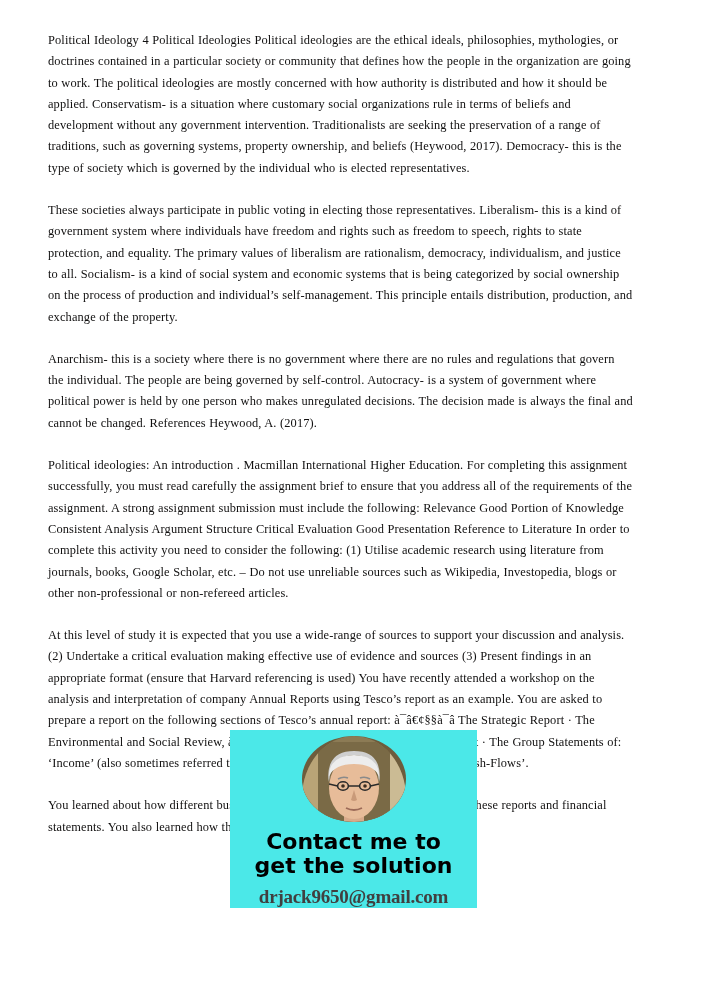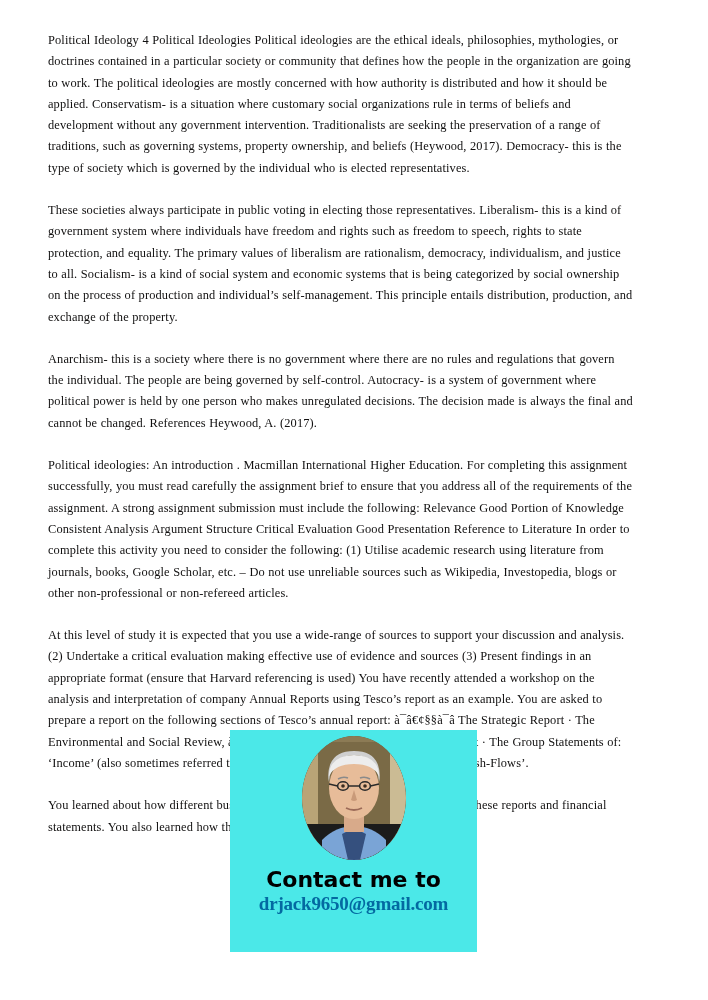--- a/index.html
+++ b/index.html
@@ -40,21 +40,21 @@
     word-spacing: 0.02em;
   }
   .para:last-child { margin-bottom: 0; }
 
   
   #contact-overlay {
     position: absolute;
     left: 230px;
     top: 730px;
     width: 247px;
-    height: 222px;
+    height: 178px;
     background: #4BE8E8;
     z-index: 20;
     display: flex;
     flex-direction: column;
     align-items: center;
   }
 
   #avatar {
     width: 104px;
     height: 124px;
@@ -72,22 +72,23 @@
     font-weight: bold;
     text-align: center;
     line-height: 1.12;
   }
   #overlay-line1 { font-size: 22px; margin-top: 8px; }
   #overlay-line2 { font-size: 22px; }
   #overlay-email {
     font-family: "Liberation Serif", "DejaVu Serif", serif;
     font-weight: bold;
     font-size: 19px;
-    color: #0369a1;
+    color: #404040;
     text-align: center;
+    margin-top: 7px;
     letter-spacing: -0.2px;
   }
 </style>
 </head>
 <body>
 
 <div id="page">
 
   <div id="doc-body">
     <p class="para">Political Ideology 4 Political Ideologies Political ideologies are the ethical ideals, philosophies, mythologies, or doctrines contained in a particular society or community that defines how the people in the organization are going to work. The political ideologies are mostly concerned with how authority is distributed and how it should be applied. Conservatism- is a situation where customary social organizations rule in terms of beliefs and development without any government intervention. Traditionalists are seeking the preservation of a range of traditions, such as governing systems, property ownership, and beliefs (Heywood, 2017). Democracy- this is the type of society which is governed by the individual who is elected representatives.</p>
@@ -128,17 +129,18 @@
           <ellipse cx="63" cy="50" rx="1.8" ry="1.8" fill="#3a2c20"></ellipse>
           <path d="M36 43 q5 -3 10 -1" stroke="#8a8a8a" stroke-width="1.5" fill="none"></path>
           <path d="M68 43 q-5 -3 -10 -1" stroke="#8a8a8a" stroke-width="1.5" fill="none"></path>
           <path d="M52 54 l-3 10 q3 2 6 0 z" fill="#c99a79"></path>
           <path d="M44 72 q8 4 16 0" stroke="#9c6b58" stroke-width="1.8" fill="none"></path>
         </g>
       </svg>
     </div>
 
     <div class="overlay-line" id="overlay-line1">Contact me to</div>
+    <div class="overlay-line" id="overlay-line2">get the solution</div>
     <div id="overlay-email">drjack9650@gmail.com</div>
 
   </div>
 
 </div>
 
 </body></html>

